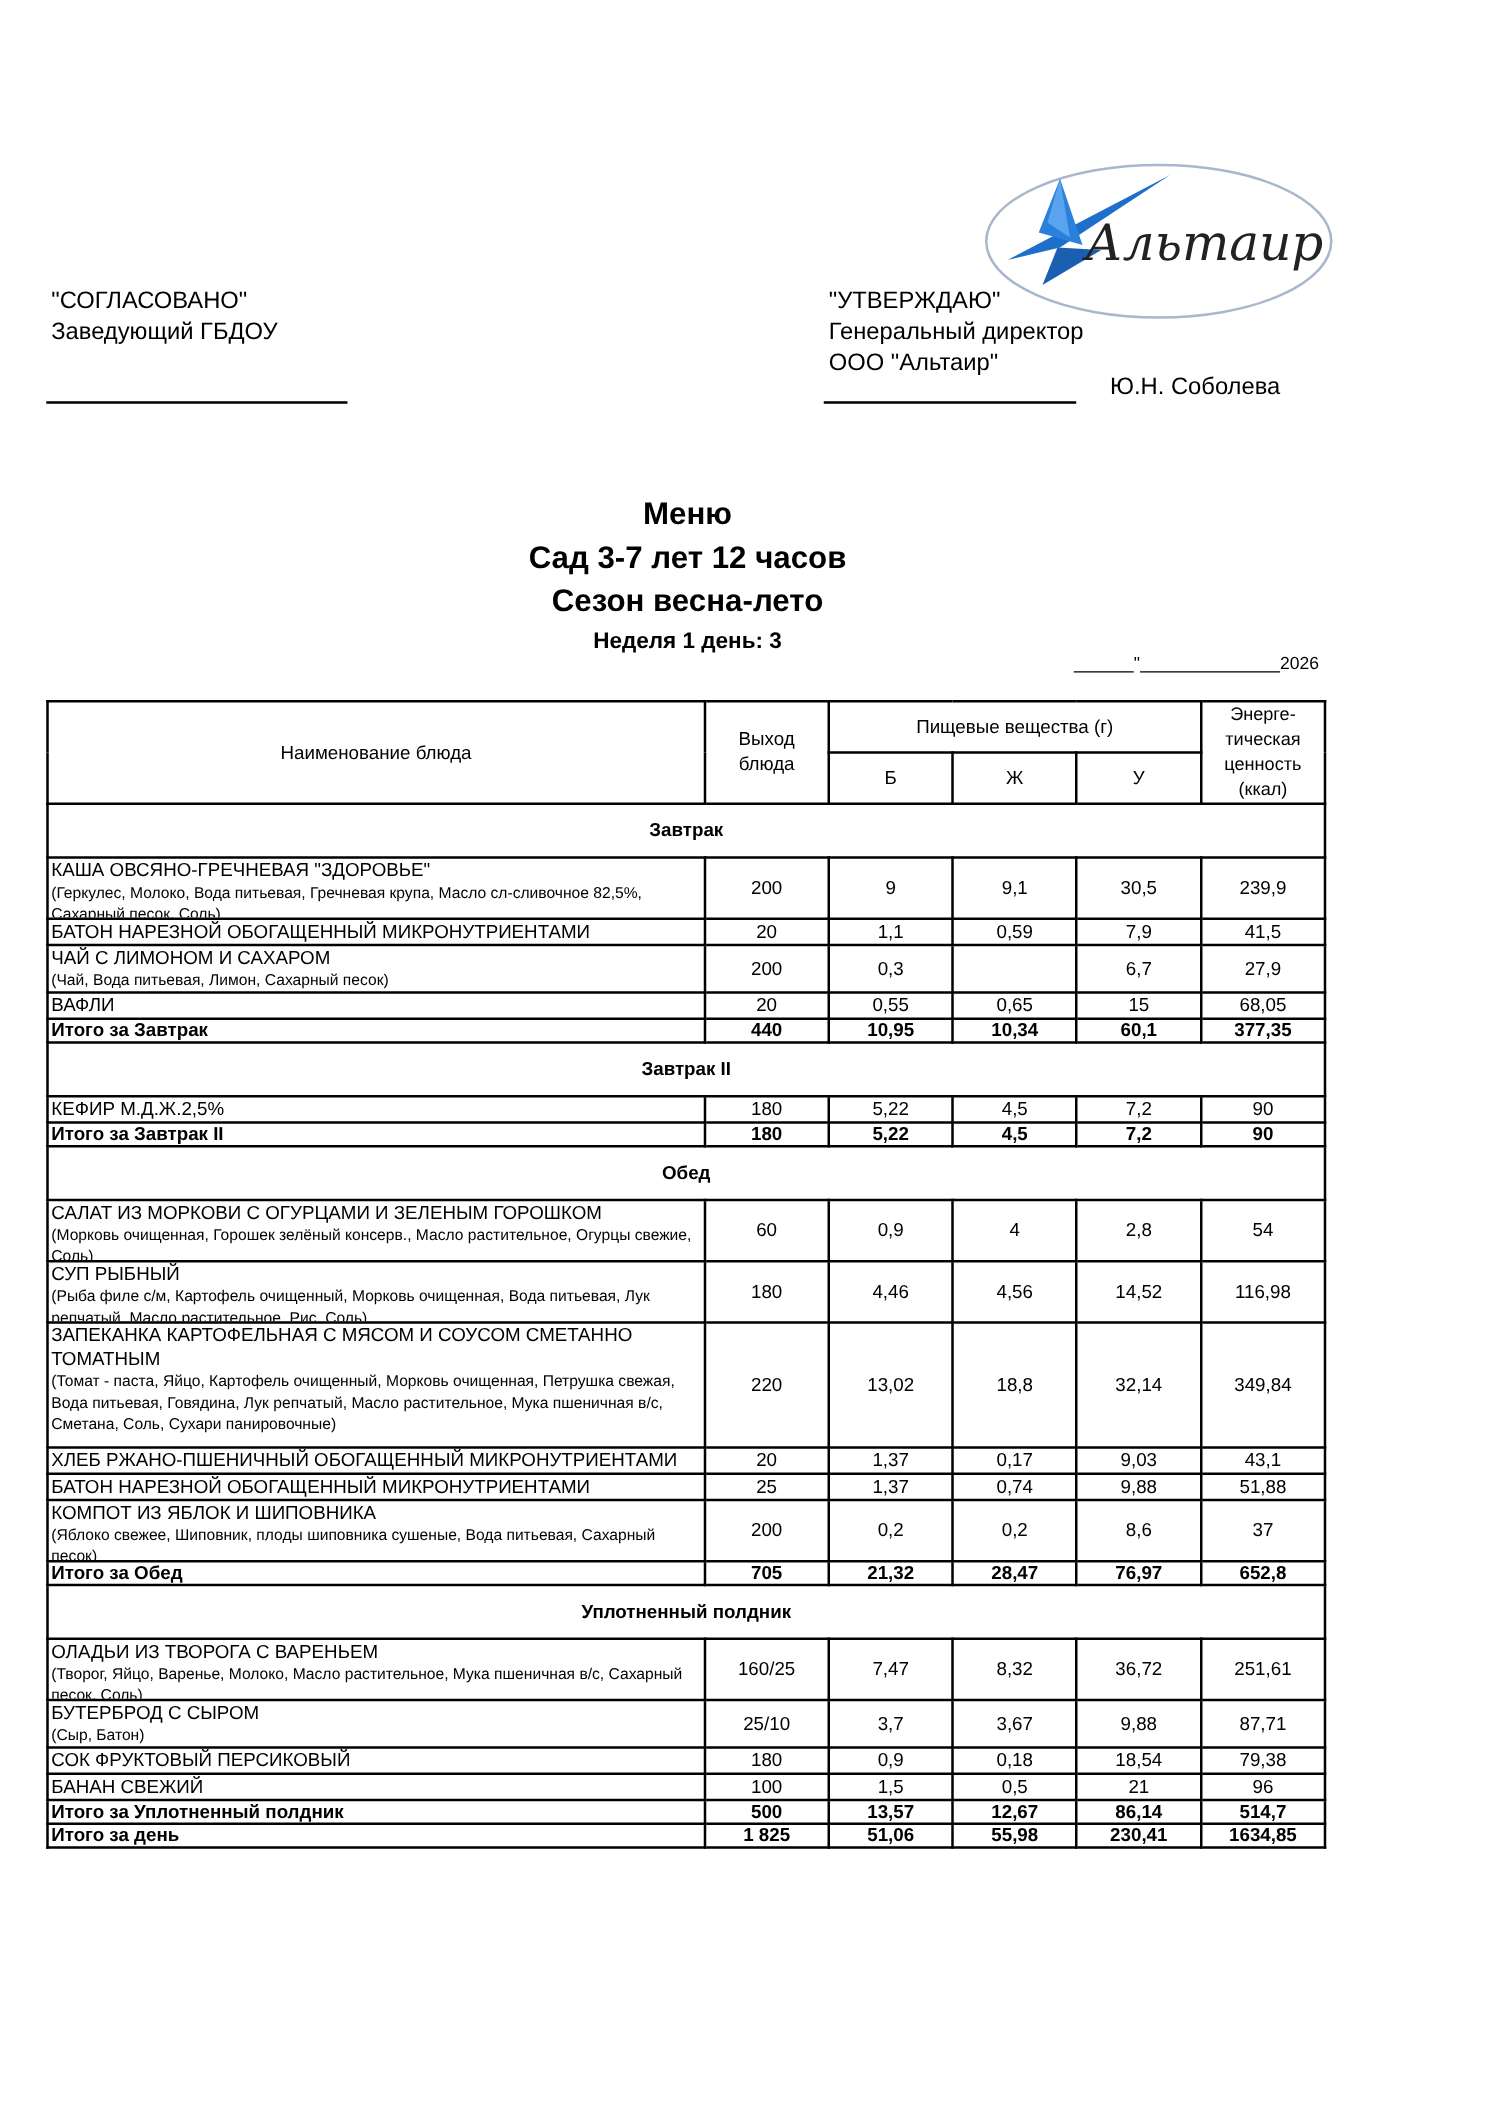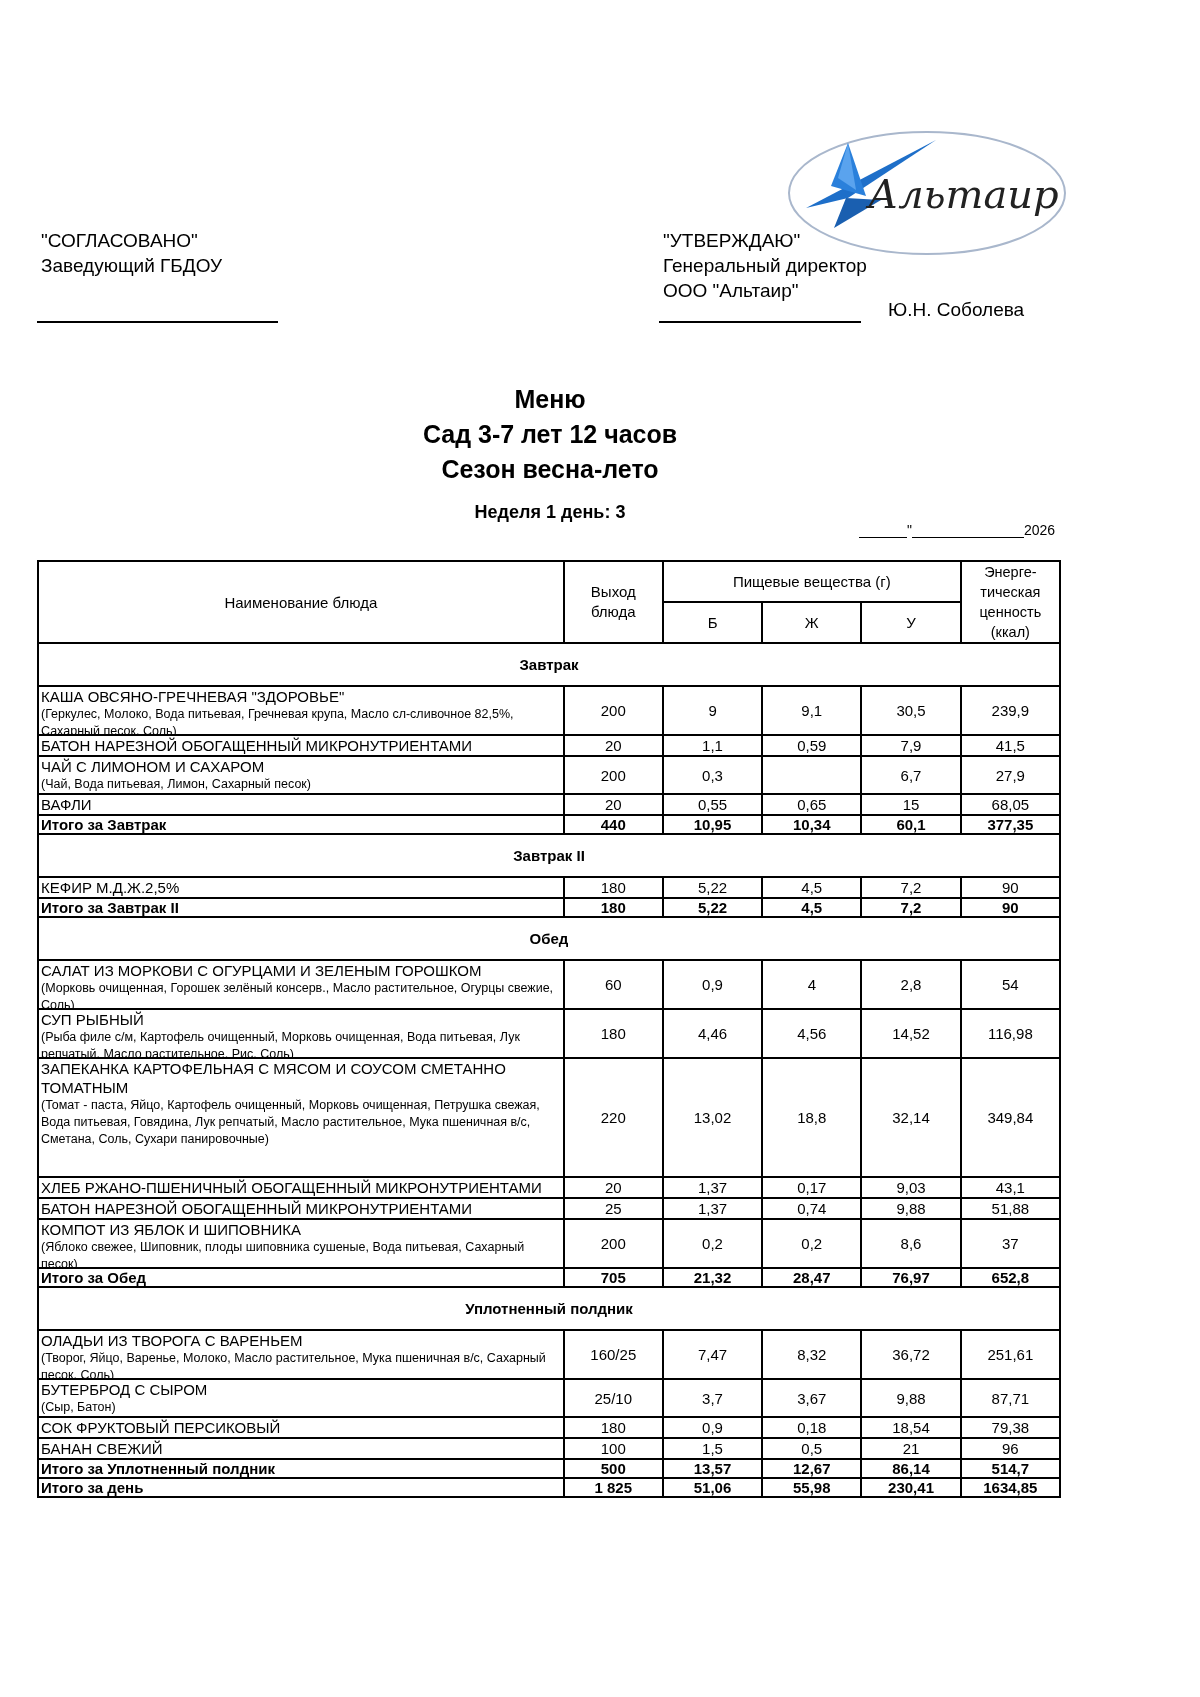--- a/index.html
+++ b/index.html
@@ -6,21 +6,21 @@
   body {
     width: 1200px; height: 1697px; position: relative; overflow: hidden;
     font-family: "Liberation Sans", sans-serif; color: #000;
   }
   .page { position: absolute; left: 0; top: 0; width: 1200px; height: 1697px; }
   .logo { position: absolute; left: 786px; top: 128px; width: 282px; height: 130px; }
   .approve-left { position: absolute; left: 41px; top: 228px; font-size: 19px; line-height: 25px; }
   .approve-right { position: absolute; left: 663px; top: 228px; font-size: 19px; line-height: 25px; }
   .sig-line { position: absolute; border-bottom: 2px solid #000; height: 0; }
   .signer-name { position: absolute; left: 888px; top: 299px; font-size: 19px; }
-  .title { position: absolute; left: 0; width: 1100px; top: 382px; text-align: center; font-weight: bold; font-size: 25px; line-height: 35px; }
+  .title { position: absolute; left: 0; width: 1100px; top: 394px; text-align: center; font-weight: bold; font-size: 25px; line-height: 35px; }
   .week { position: absolute; left: 0; width: 1100px; top: 502px; text-align: center; font-weight: bold; font-size: 18px; }
   .date-line { position: absolute; left: 859px; top: 522px; font-size: 14px; }
   .date-line .u { display: inline-block; border-bottom: 1px solid #000; height: 14px; vertical-align: bottom; }
   table.menu {
     position: absolute; left: 37px; top: 560px; width: 1024px;
     border-collapse: collapse; font-size: 15px; table-layout: fixed;
   }
   table.menu td, table.menu th { border: 2px solid #000; padding: 0 2px; vertical-align: middle; }
   table.menu th { font-weight: normal; text-align: center; font-size: 15px; }
   .c-name { width: 519px; }
@@ -197,21 +197,21 @@
           </td>
           <td class="num">180</td>
           <td class="num">4,46</td>
           <td class="num">4,56</td>
           <td class="num">14,52</td>
           <td class="num">116,98</td>
         </tr>
         <tr class="dish-row">
           <td>
             <div class="dish">ЗАПЕКАНКА КАРТОФЕЛЬНАЯ С МЯСОМ И СОУСОМ СМЕТАННО ТОМАТНЫМ</div>
-            <div class="ingr clip" style="height: 52px; overflow: visible; padding-bottom: 27px;">(Томат - паста, Яйцо, Картофель очищенный, Морковь очищенная, Петрушка свежая, Вода питьевая, Говядина, Лук репчатый, Масло растительное, Мука пшеничная в/с, Сметана, Соль, Сухари панировочные)</div>
+            <div class="ingr clip" style="height: 52px; overflow: visible; padding-bottom: 8px;">(Томат - паста, Яйцо, Картофель очищенный, Морковь очищенная, Петрушка свежая, Вода питьевая, Говядина, Лук репчатый, Масло растительное, Мука пшеничная в/с, Сметана, Соль, Сухари панировочные)</div>
           </td>
           <td class="num">220</td>
           <td class="num">13,02</td>
           <td class="num">18,8</td>
           <td class="num">32,14</td>
           <td class="num">349,84</td>
         </tr>
         <tr class="simple">
           <td>
             <div class="dish">ХЛЕБ РЖАНО-ПШЕНИЧНЫЙ ОБОГАЩЕННЫЙ МИКРОНУТРИЕНТАМИ</div>

